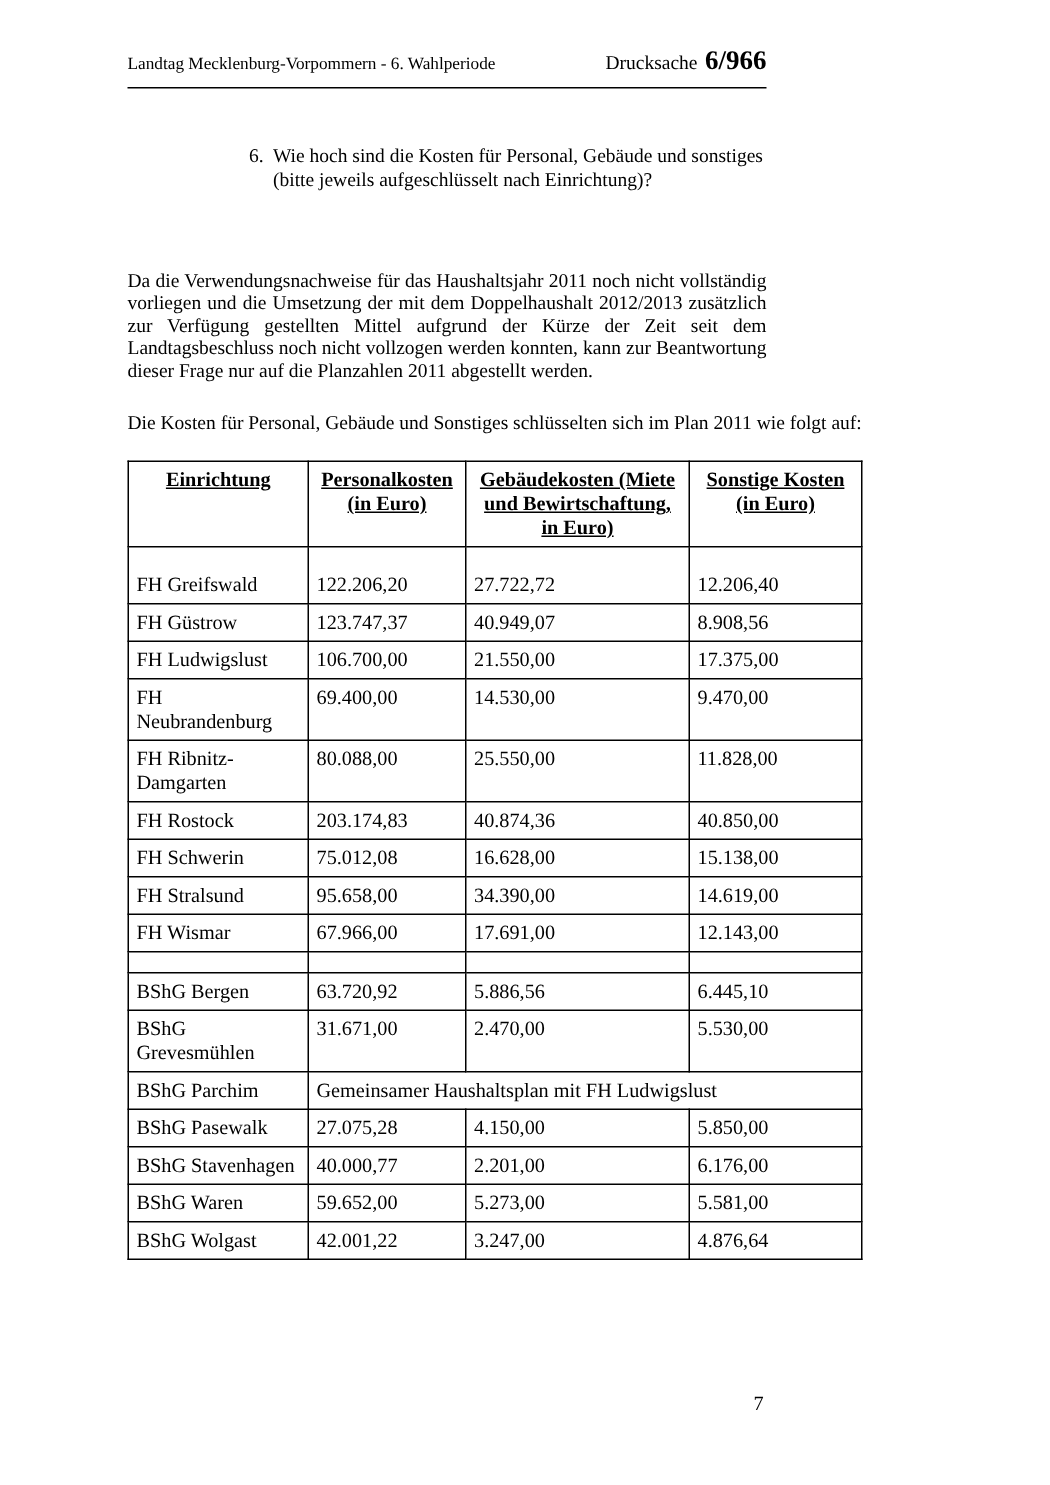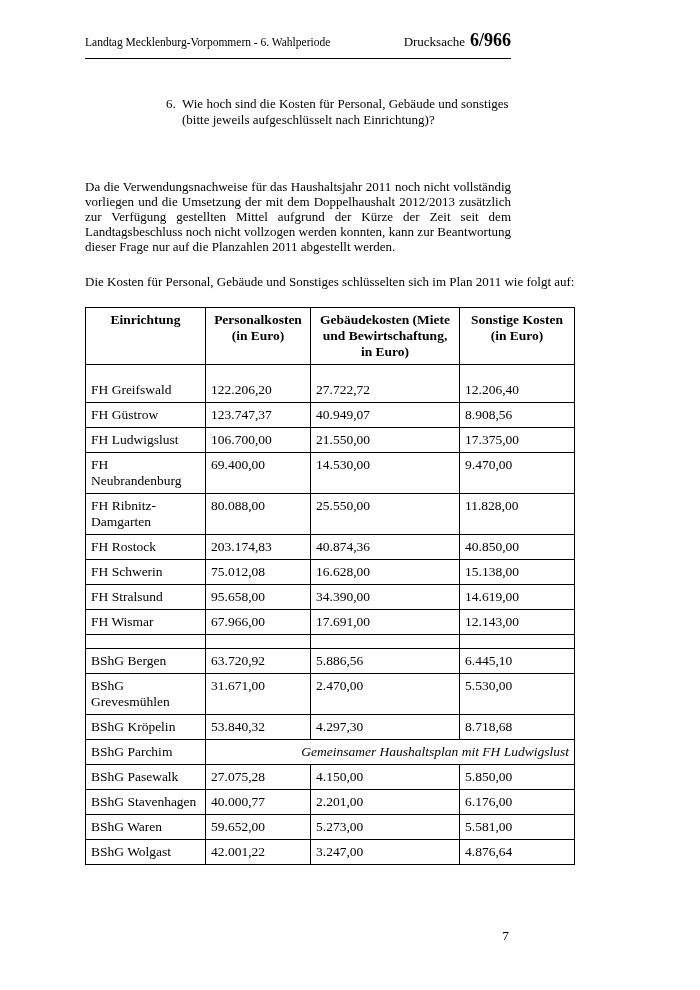--- a/index.html
+++ b/index.html
@@ -29,24 +29,24 @@
   }
   .table-intro { margin: 20px 85px 0 85px; font-size: 13px; white-space: nowrap; }
   .doc-table {
     margin: 17px 0 0 85px; border-collapse: collapse; table-layout: fixed;
     width: 489px; border: 1px solid #000;
   }
   .doc-table th, .doc-table td {
     border: 1px solid #000; font-size: 13.5px; line-height: 16px;
     padding: 4px 5px; vertical-align: top; overflow: hidden;
   }
-  .doc-table th { font-weight: 700; text-align: center; white-space: pre-line; }
+  .doc-table th { font-weight: 700; text-align: center; white-space: pre-line; text-decoration: underline; }
   .cell-name { text-align: left; }
   .cell-num { text-align: left; }
-  .cell-merged { text-align: right; font-style: italic; }
+  .cell-merged { text-align: left; }
   .spacer-row td { height: 13px; padding: 0; }
   .no-bottom-line td { border-bottom-style: hidden; }
   .page-number { position: absolute; top: 928px; right: 87px; font-size: 13.5px; }
 </style>
 </head>
 <body>
 
 <div class="page">
 
   <div class="doc-header">
@@ -155,26 +155,20 @@
           <td class="cell-num">5.886,56</td>
           <td class="cell-num">6.445,10</td>
         </tr>
         <tr>
           <td class="cell-name">BShG Grevesmühlen</td>
           <td class="cell-num">31.671,00</td>
           <td class="cell-num">2.470,00</td>
           <td class="cell-num">5.530,00</td>
         </tr>
         <tr>
-          <td class="cell-name">BShG Kröpelin</td>
-          <td class="cell-num">53.840,32</td>
-          <td class="cell-num">4.297,30</td>
-          <td class="cell-num">8.718,68</td>
-        </tr>
-        <tr>
           <td class="cell-name">BShG Parchim</td>
           <td class="cell-merged" colspan="3">Gemeinsamer Haushaltsplan mit FH Ludwigslust</td>
         </tr>
         <tr>
           <td class="cell-name">BShG Pasewalk</td>
           <td class="cell-num">27.075,28</td>
           <td class="cell-num">4.150,00</td>
           <td class="cell-num">5.850,00</td>
         </tr>
         <tr>

